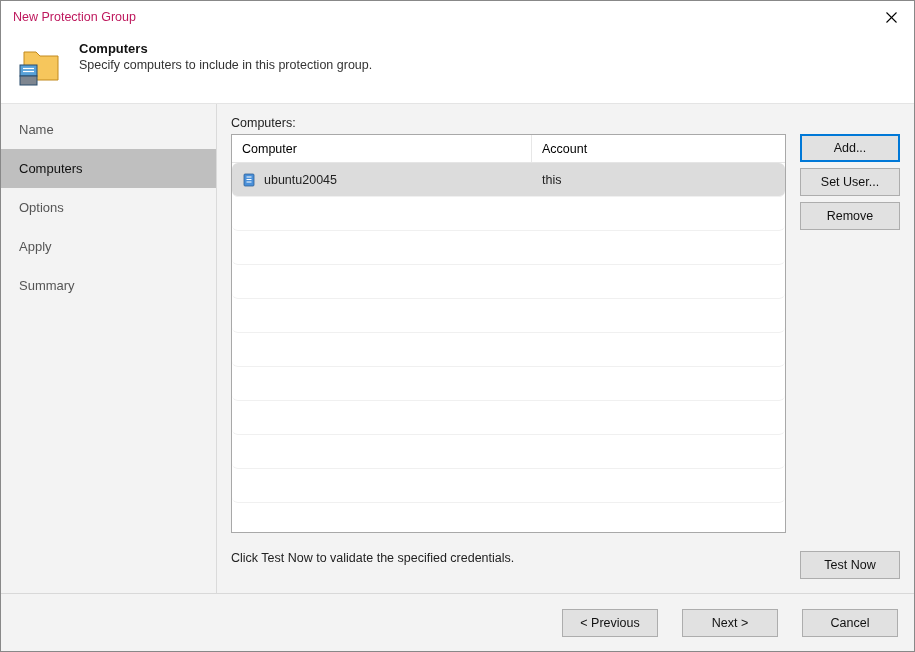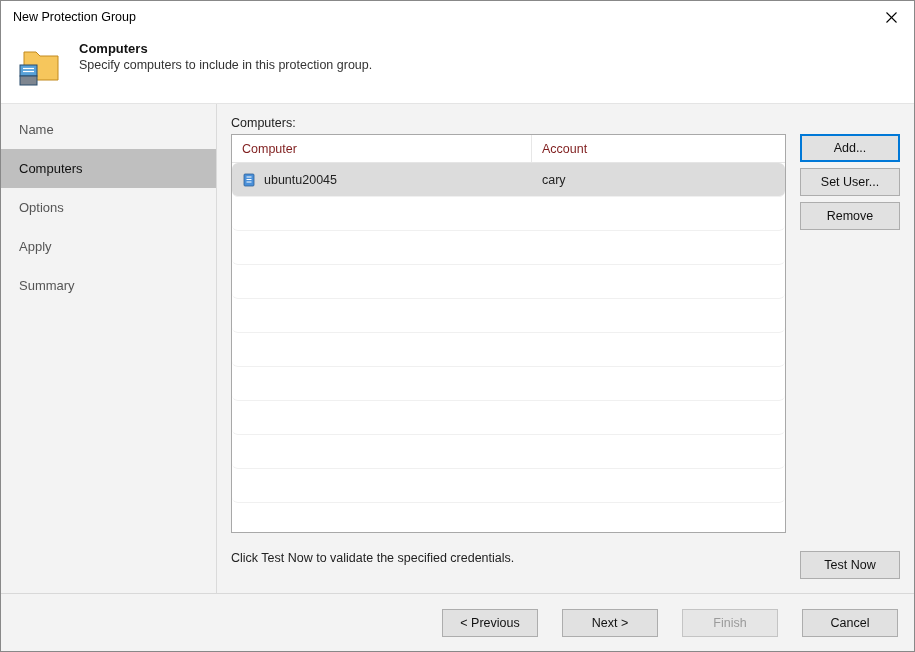--- a/index.html
+++ b/index.html
@@ -13,21 +13,21 @@
     display:flex; flex-direction:column;
     position:relative;
   }
 
   
   .titlebar {
     height:32px;
     display:flex; align-items:center;
     padding:0 0 0 12px;
     font-size:12.5px;
-    color:#000000;
+    color:#be185d;
   }
   .titlebar .spacer { flex:1; }
   .close-btn {
     width:46px; height:32px;
     display:flex; align-items:center; justify-content:center;
     font-size:14px; color:#000;
     cursor:pointer;
   }
 
   
@@ -95,21 +95,21 @@
     background:#fff;
     display:flex; flex-direction:column;
     overflow:hidden;
   }
   .thead {
     display:flex; height:28px; align-items:center;
     border-bottom:1px solid #e5e5e5;
     background:#fff;
   }
   .th {
-    font-size:12.5px; color:#7f1d1d;
+    font-size:12.5px; color:#000000;
     padding-left:10px;
     border-right:1px solid #e7e7e7;
     height:100%;
     display:flex; align-items:center;
   }
   .th.col-comp { width:300px; }
   .th.col-acct { flex:1; border-right:0; }
 
   .tbody { flex:1; overflow:auto; }
   .trow {
@@ -218,21 +218,21 @@
               <div class="cell col-comp">
                 <svg class="row-icon" viewBox="0 0 14 14">
                   <rect x="2" y="1" width="10" height="12" rx="1" fill="#4a90d9" stroke="#2d5f97" stroke-width="0.8"></rect>
                   <line x1="4.5" y1="4" x2="9.5" y2="4" stroke="#fff" stroke-width="1"></line>
                   <line x1="4.5" y1="6.5" x2="9.5" y2="6.5" stroke="#fff" stroke-width="1"></line>
                   <line x1="4.5" y1="9" x2="9.5" y2="9" stroke="#fff" stroke-width="1"></line>
                 </svg>
                 <span>ubuntu20045</span>
               </div>
               <div class="cell col-acct">
-                <span>cary</span>
+                <span>this</span>
               </div>
             </div>
             <div class="trow empty">
                 <div class="cell col-comp"></div>
                 <div class="cell col-acct"></div>
               </div>
             <div class="trow empty">
                 <div class="cell col-comp"></div>
                 <div class="cell col-acct"></div>
               </div>
@@ -299,17 +299,16 @@
         <div class="hint">Click Test Now to validate the specified credentials.</div>
         <div class="btn">Test Now</div>
       </div>
 
     </div>
   </div>
 
   <div class="footer">
     <div class="btn">&lt; Previous</div>
     <div class="btn">Next &gt;</div>
-    <div class="btn disabled">Finish</div>
     <div class="btn">Cancel</div>
   </div>
 
 </div>
 
 </body></html>

